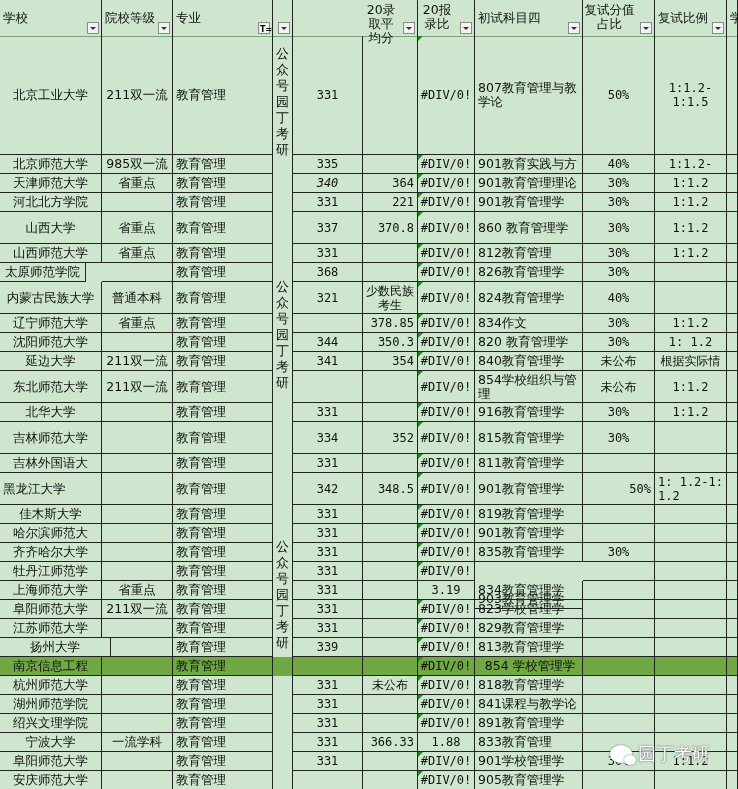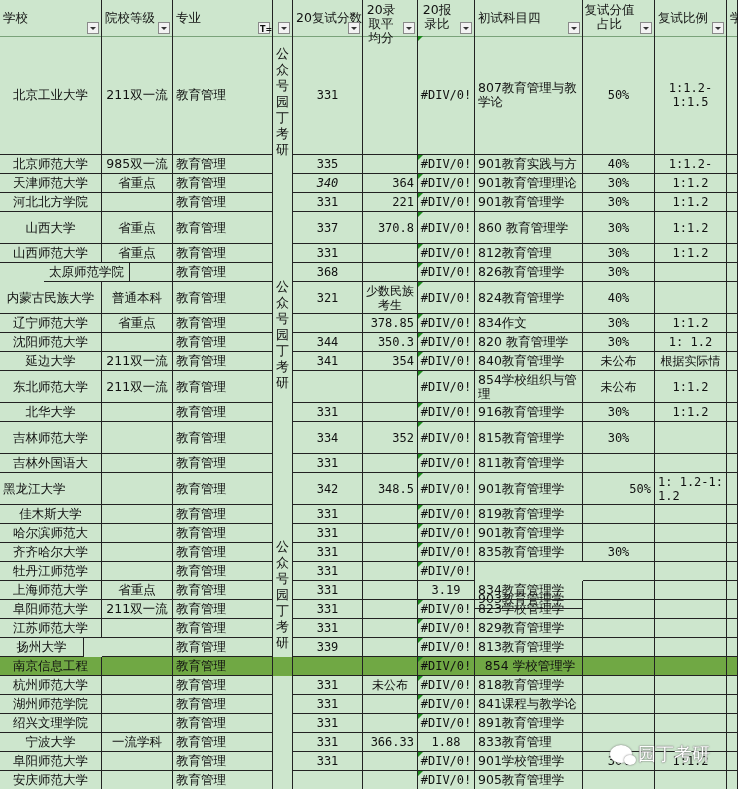--- a/index.html
+++ b/index.html
@@ -39,24 +39,20 @@
         <span class="dd"></span>
       </div>
       <div class="hcell" style="left: 173px; width: 100px;">
         <span class="lbl">专业</span>
         <span class="dd filter"></span>
       </div>
       <div class="hcell" style="left: 273px; width: 20px;">
         <span class="lbl"></span>
         <span class="dd"></span>
       </div>
-      <div class="hcell" style="left: 293px; width: 70px;">
-        <span class="lbl">20复试分数</span>
-        <span class="dd"></span>
-      </div>
       <div class="hcell" style="left: 363px; width: 55px;">
         <span class="lbl2">20录取平均分</span>
         <span class="dd"></span>
       </div>
       <div class="hcell" style="left: 418px; width: 57px;">
         <span class="lbl2">20报录比</span>
         <span class="dd"></span>
       </div>
       <div class="hcell" style="left: 475px; width: 108px;">
         <span class="lbl">初试科目四</span>
@@ -248,21 +244,21 @@
         <span>812教育管理</span>
       </div>
       <div class="cell c mono" style="left: 583px; width: 72px; top: 244px; height: 19px;">
         <span>30%</span>
       </div>
       <div class="cell c mono" style="left: 655px; width: 72px; top: 244px; height: 19px;">
         <span>1:1.2</span>
       </div>
       <div class="cell" style="left: 273px; width: 20px; top: 244px; height: 19px; border-bottom: none;"></div>
       <div class="cell" style="left: 727px; width: 11px; top: 244px; height: 19px;"></div>
-      <div class="cell c" style="left: 0px; width: 86px; top: 263px; height: 19px; margin-left: 44px;">
+      <div class="cell c" style="left: 0px; width: 86px; top: 263px; height: 19px;">
         <span>太原师范学院</span>
       </div>
       <div class="cell c" style="left: 102px; width: 71px; top: 263px; height: 19px;">
         <span></span>
       </div>
       <div class="cell l" style="left: 173px; width: 100px; top: 263px; height: 19px;">
         <span>教育管理</span>
       </div>
       <div class="cell c mono" style="left: 293px; width: 70px; top: 263px; height: 19px;">
         <span>368</span>
@@ -757,21 +753,21 @@
         <span>829教育管理学</span>
       </div>
       <div class="cell c mono" style="left: 583px; width: 72px; top: 619px; height: 19px;">
         <span></span>
       </div>
       <div class="cell c mono" style="left: 655px; width: 72px; top: 619px; height: 19px;">
         <span></span>
       </div>
       <div class="cell" style="left: 273px; width: 20px; top: 619px; height: 19px; border-bottom: none;"></div>
       <div class="cell" style="left: 727px; width: 11px; top: 619px; height: 19px;"></div>
-      <div class="cell c" style="left: 0px; width: 84px; top: 638px; height: 19px;">
+      <div class="cell c" style="left: 0px; width: 111px; top: 638px; height: 19px;">
         <span>扬州大学</span>
       </div>
       <div class="cell c" style="left: 102px; width: 71px; top: 638px; height: 19px;">
         <span></span>
       </div>
       <div class="cell l" style="left: 173px; width: 100px; top: 638px; height: 19px;">
         <span>教育管理</span>
       </div>
       <div class="cell c mono" style="left: 293px; width: 70px; top: 638px; height: 19px;">
         <span>339</span>

